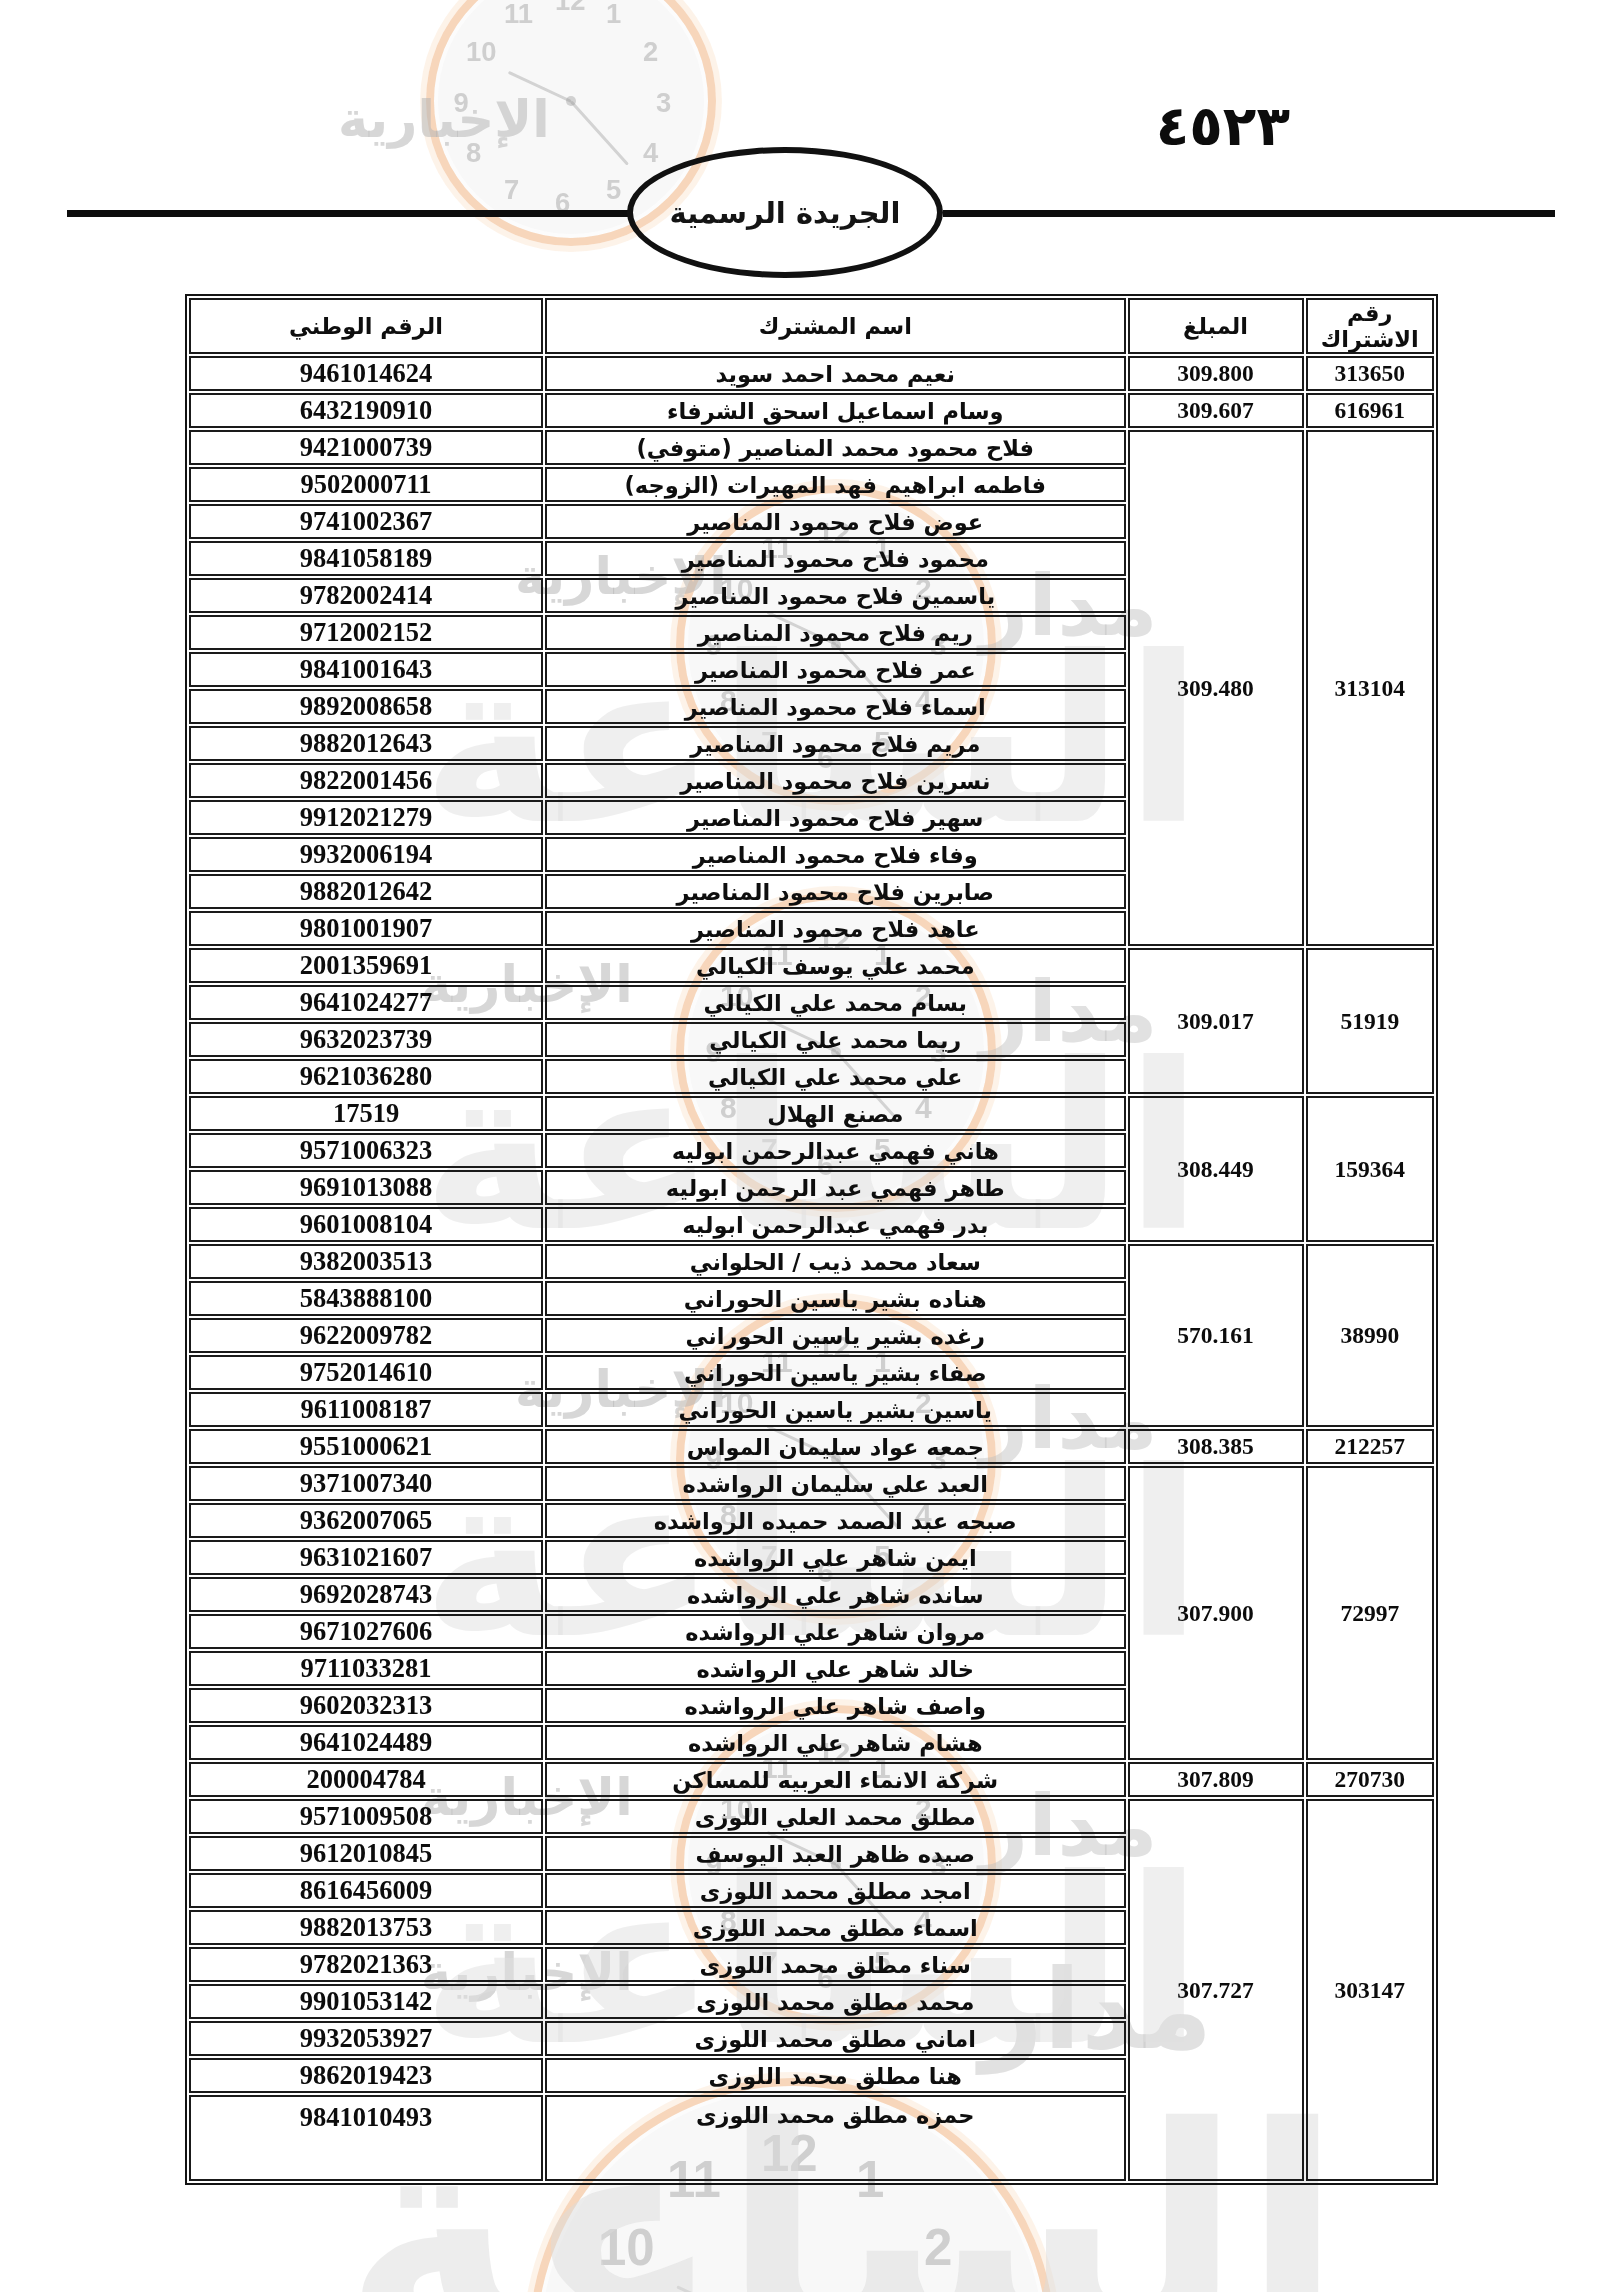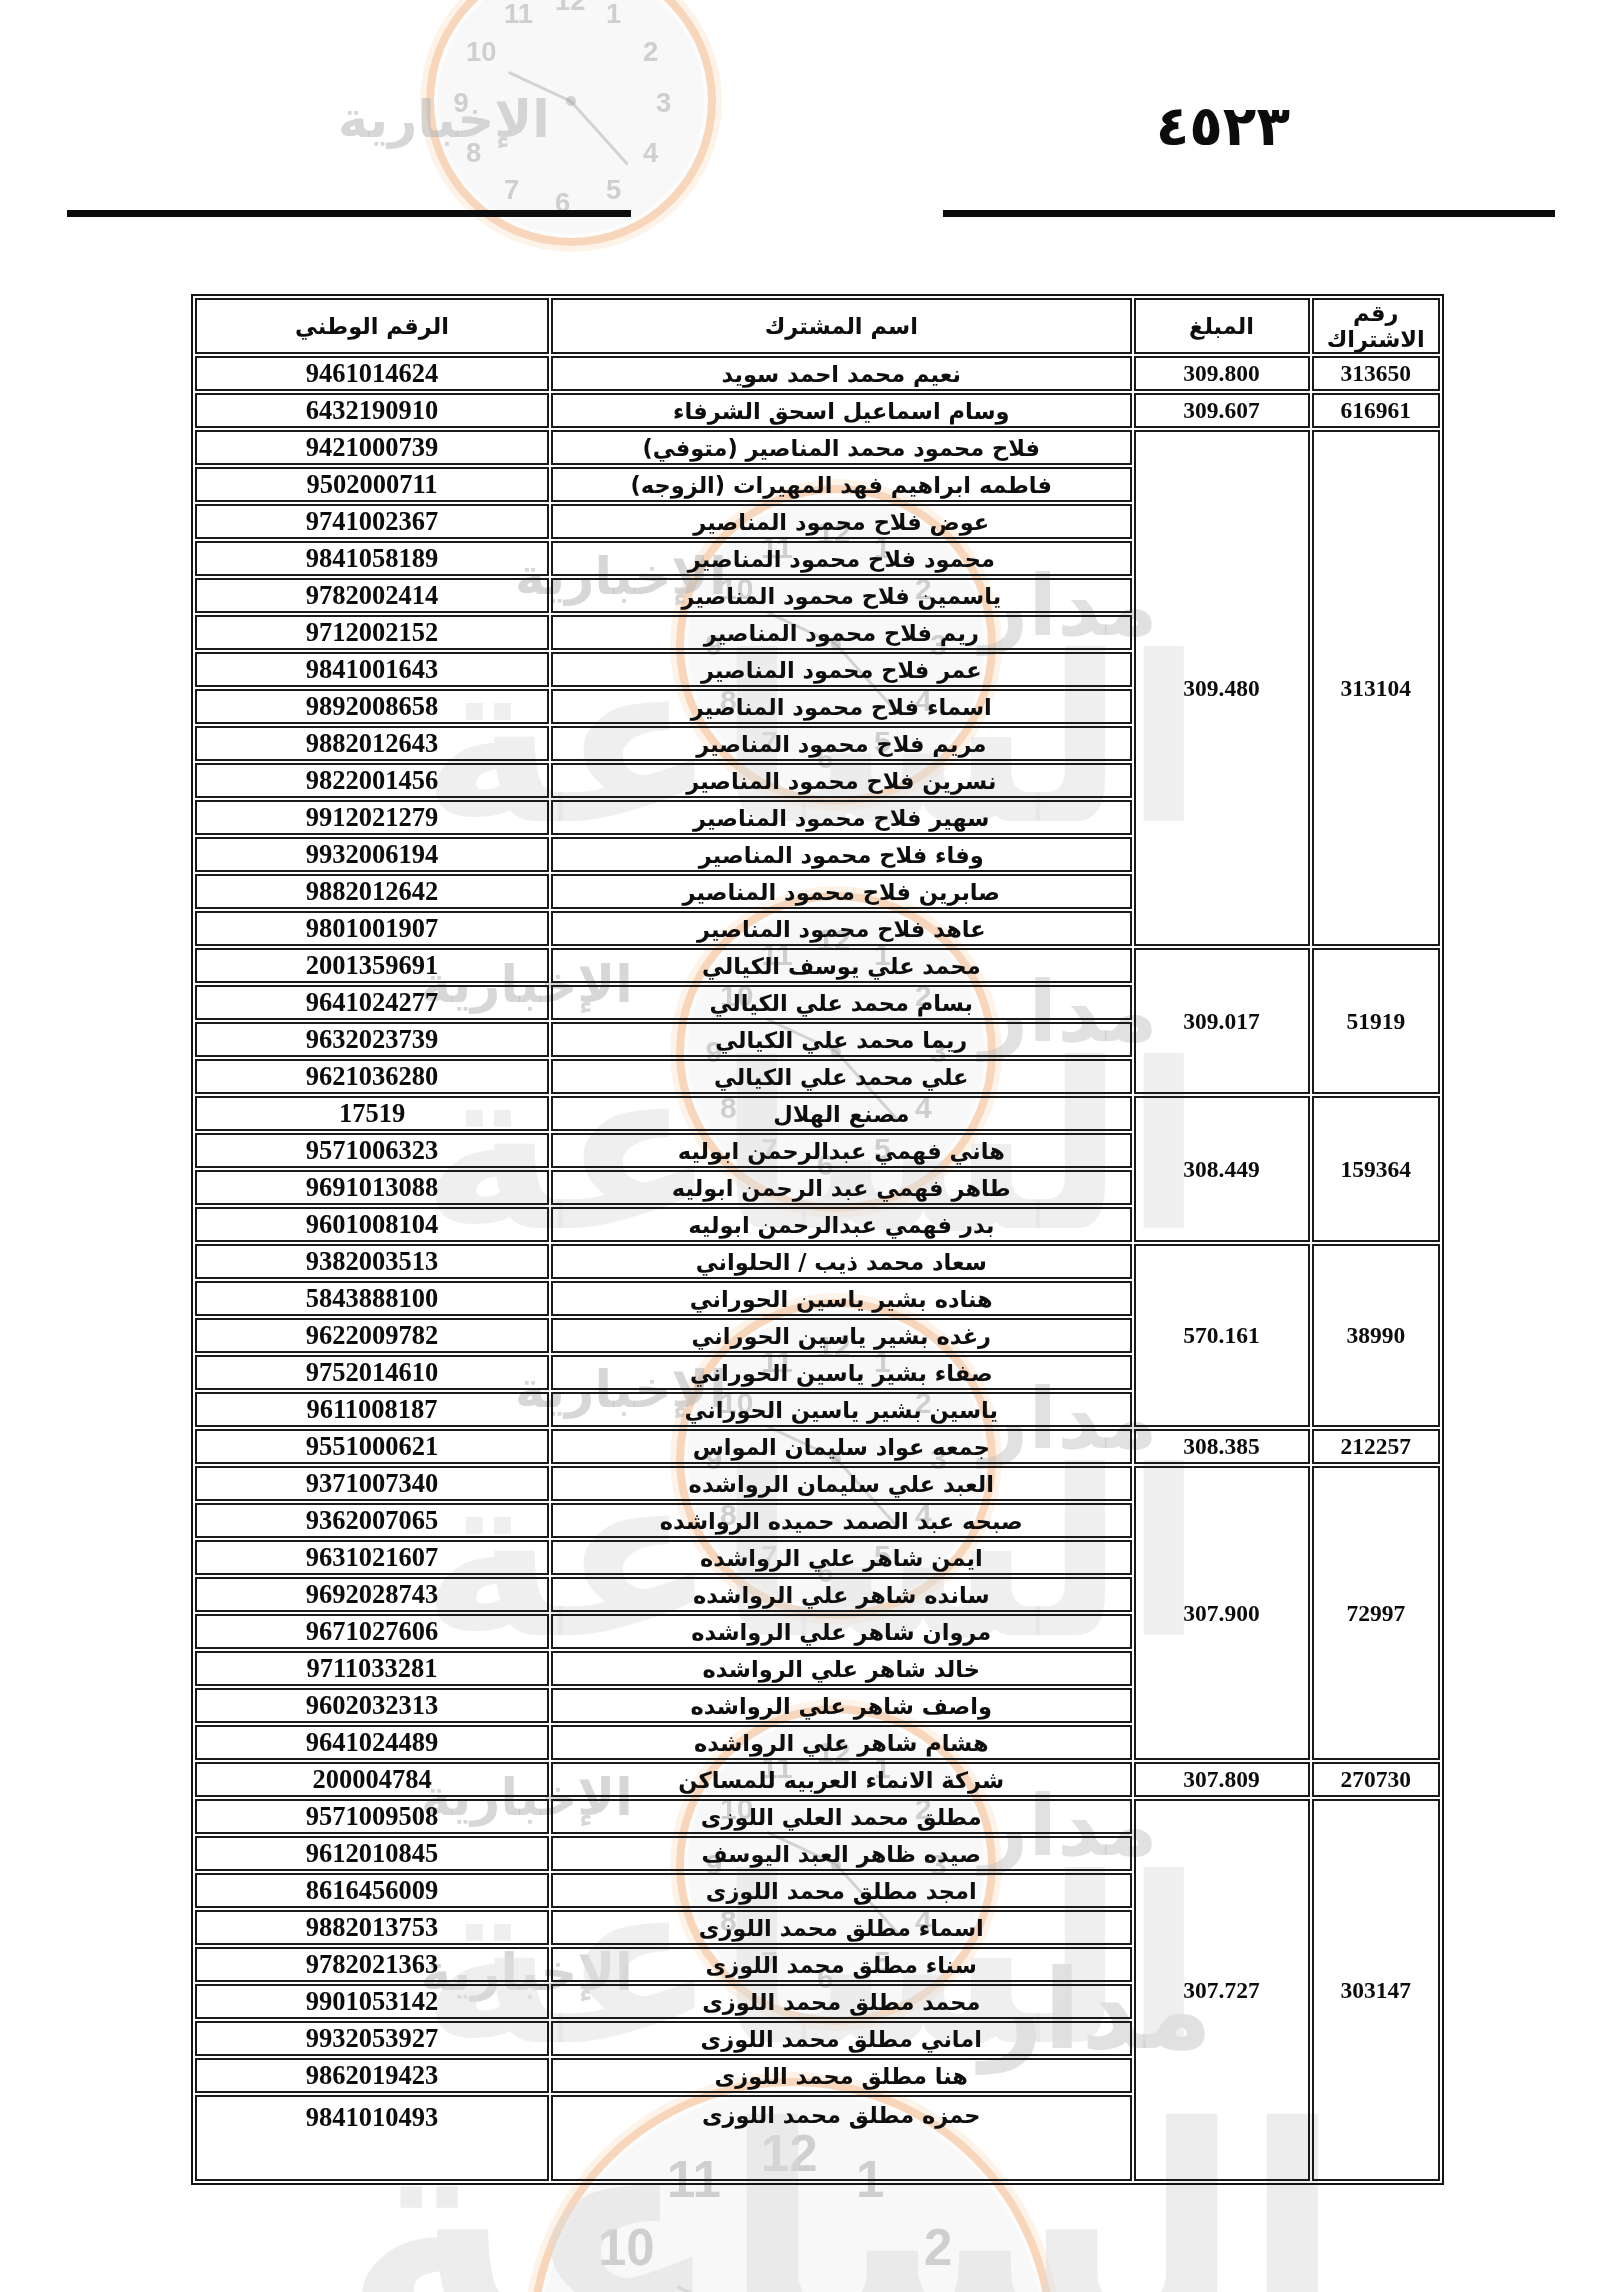--- a/index.html
+++ b/index.html
@@ -50,21 +50,21 @@
     position:absolute;left:627px;top:147px;width:316px;height:131px;
     border:6.9px solid #111;border-radius:50%;
     display:flex;align-items:center;justify-content:center;
     background:transparent;box-sizing:border-box;
   }
   .title-oval .t{
     font-size:29px;font-weight:bold;color:#141414;direction:rtl;
   }
   
   table.gz{
-    position:absolute;left:191px;top:294px;width:1253px;
+    position:absolute;left:185px;top:294px;width:1253px;
     border-collapse:separate;border-spacing:2.9px;
     border:2.9px solid #141414;table-layout:fixed;
     background:transparent;
   }
   table.gz td,table.gz th{
     border:2px solid #1a1a1a;background:transparent;
     text-align:center;vertical-align:middle;
     padding:0 3.9px;overflow:hidden;box-sizing:border-box;
   }
   table.gz th{height:28px;font-size:22.5px;font-weight:bold;direction:rtl;color:#0e0e0e;}
@@ -201,20 +201,23 @@
       <div class="wm-text wm-saa big" style="left: 343px; top: 2088px;">الساعة</div>
     </div>
 
   <div class="content">
 
     <div class="page-number">٤٥٢٣</div>
 
     <div class="rule left"></div>
     <div class="rule right"></div>
 
+    <div class="title-oval">
+      <span class="t">الجريدة الرسمية</span>
+    </div>
 
     <table class="gz">
       <colgroup>
         <col style="width:350px">
           <col style="width:574px">
           <col style="width:174px">
           <col style="width:127px">
       </colgroup>
       <thead>
         <tr>

